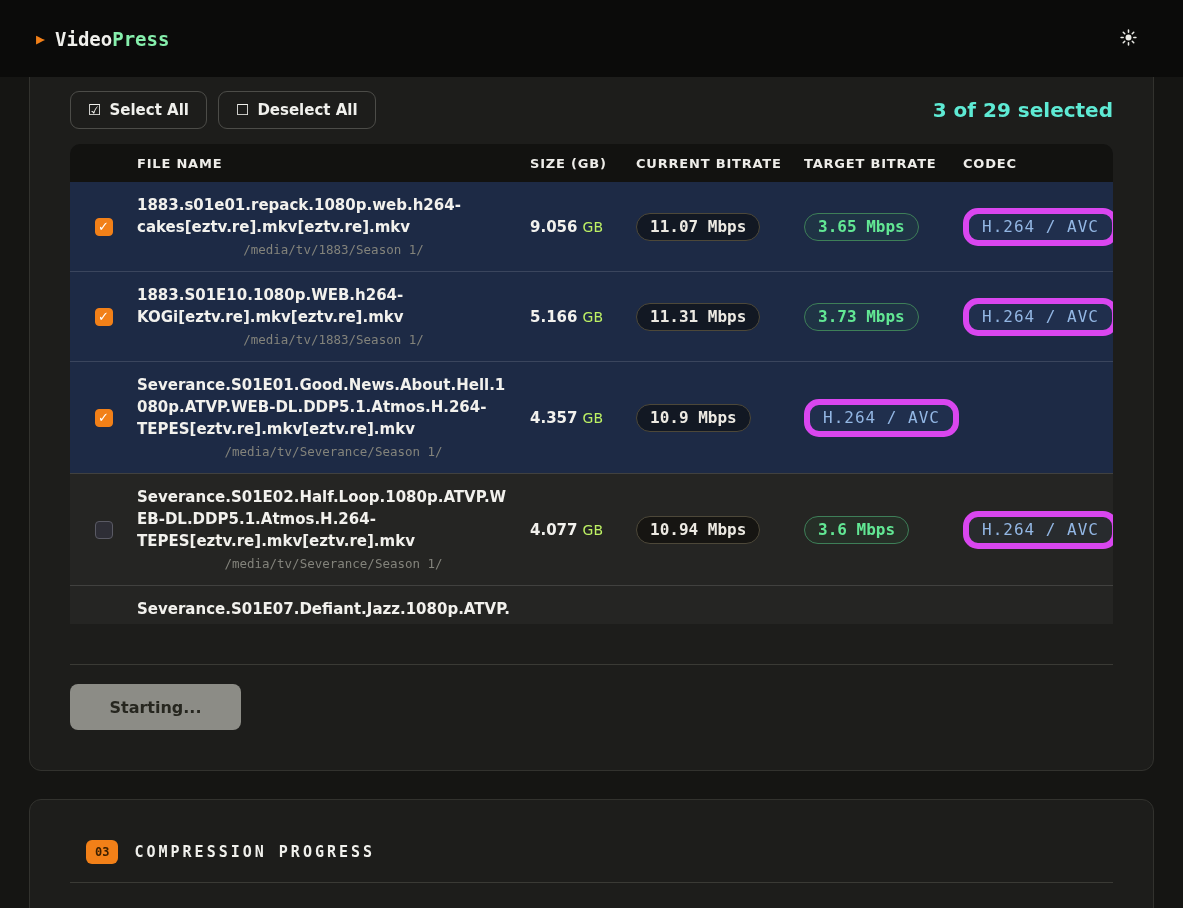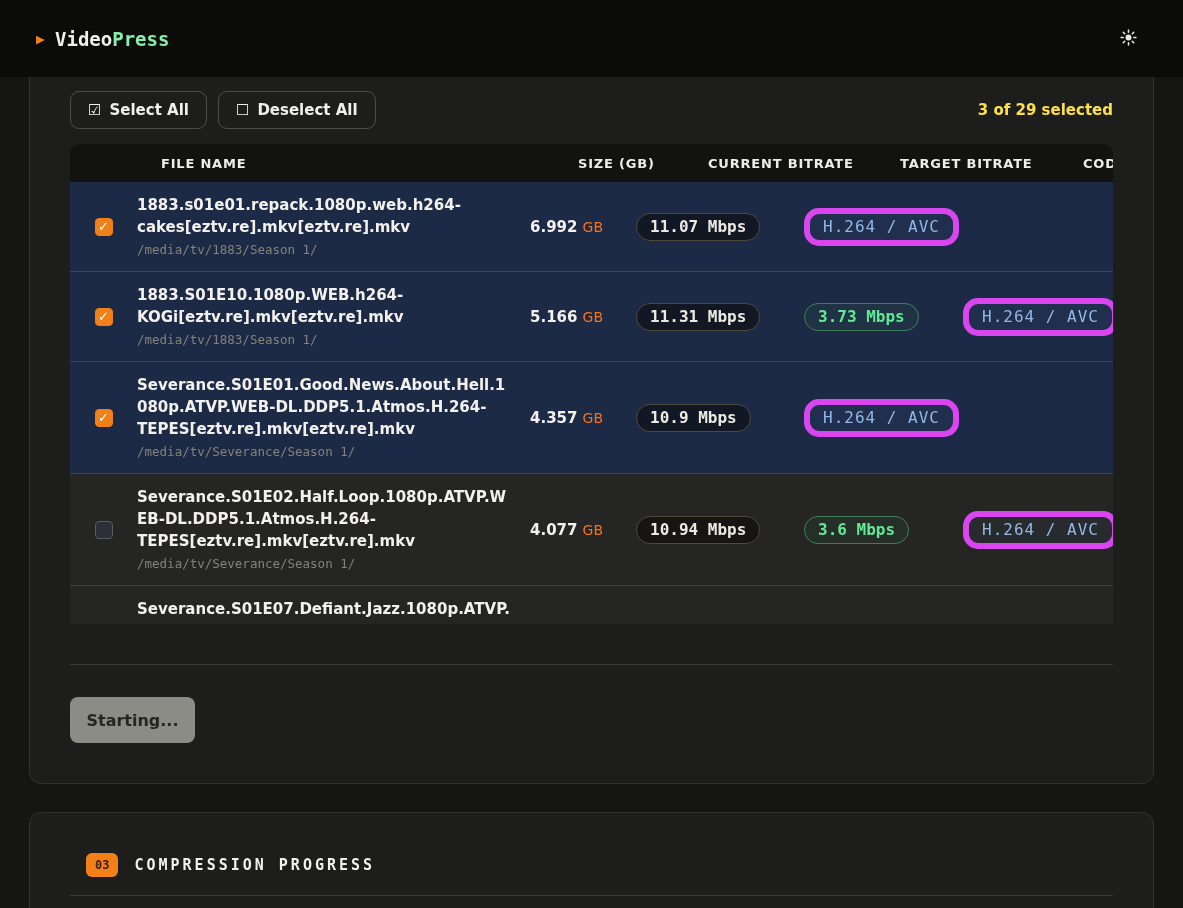--- a/index.html
+++ b/index.html
@@ -35,26 +35,26 @@
   
   .toolbar { display: flex; align-items: center; justify-content: space-between; margin-bottom: 15px; }
   .toolbar-left { display: flex; gap: 11px; }
   .tbtn {
     display: inline-flex; align-items: center; gap: 8px;
     background: transparent; border: 1px solid #4c4c48; border-radius: 9px;
     color: #f0f0ec; font-family: "DejaVu Sans", sans-serif;
     font-size: 15px; font-weight: bold; padding: 8px 17px; height: 38px; cursor: pointer;
   }
   .tbtn .box-glyph { font-size: 15px; font-weight: normal; }
-  .sel-status { color: #fde047; font-size: 15px; font-weight: bold; }
+  .sel-status { color: #5eead4; font-size: 20px; font-weight: bold; }
 
   
   .table-wrap { height: 480px; overflow: hidden; border-radius: 10px 10px 0 0; }
   .tgrid { display: grid; grid-template-columns: 67px 393px 106px 168px 159px 1fr; align-items: center; }
-  .thead { background: #121210; height: 38px; gap: 24px; }
+  .thead { background: #121210; height: 38px; }
   .thead .th {
     font-size: 13px; font-weight: bold; letter-spacing: 0.8px; color: #eeede9;
   }
   .row { border-top: 1px solid rgba(255,255,255,0.13); background: #252523; }
   .row:first-of-type { border-top: none; }
   .row.selected { background: #1d2a45; }
   .cell { padding: 12px 0; }
   .cell.cb { display: flex; justify-content: center; align-self: stretch; align-items: center; }
 
   .checkbox {
@@ -65,38 +65,38 @@
   .row.selected .checkbox { background: #f28018; border-color: #f28018; }
   .check-glyph { display: none; color: #ffffff; font-size: 13px; font-weight: bold; line-height: 1; }
   .row.selected .check-glyph { display: block; }
 
   .fname {
     font-size: 15px; font-weight: bold; line-height: 22px; color: #f2f1ed;
     overflow-wrap: break-word; padding-right: 16px;
   }
   .fpath {
     margin-top: 3px; font-family: "DejaVu Sans Mono", monospace;
-    font-size: 12.5px; line-height: 18px; color: #83837b;
+    font-size: 12.5px; line-height: 18px; color: #83837b; text-align: center;
   }
   .size-val { font-size: 15px; font-weight: bold; color: #f2f1ed; }
-  .size-unit { font-size: 14px; color: #f97316; }
+  .size-unit { font-size: 14px; color: #bef264; }
 
   .pill {
     display: inline-block; border-radius: 15px; padding: 5px 13px;
     font-family: "DejaVu Sans Mono", monospace; font-size: 16px; line-height: 16px;
     white-space: nowrap;
   }
   .pill-current { background: rgba(8,6,2,0.5); border: 1px solid #4d4839; color: #ece9e2; font-weight: bold; }
   .pill-target  { background: rgba(45,140,80,0.10); border: 1px solid #3e7f58; color: #62e794; font-weight: bold; }
   .pill-codec   { background: rgba(80,120,180,0.08); border: 6px solid #d946ef; color: #93b7e4; letter-spacing: 1px; }
 
   
   .divider { border: none; border-top: 1px solid #3a3a35; margin-top: 40px; }
   .start-btn {
-    margin-top: 32px; width: 125px; height: 46px;
+    margin-top: 19px; width: 171px; height: 46px;
     background: #8c8c86; color: #26261f; border: none; border-radius: 8px;
     font-family: "DejaVu Sans", sans-serif; font-size: 16px; font-weight: bold; cursor: default;
   }
 
   
   .section-head { display: flex; align-items: center; gap: 16px; margin-left: 16px; }
   .step-badge {
     background: #f28018; color: #3d2000; border-radius: 6px;
     font-family: "DejaVu Sans Mono", monospace; font-size: 12px; font-weight: bold;
     padding: 5px 9px; line-height: 14px;
@@ -165,25 +165,28 @@
             <div class="cell cb">
               <span class="checkbox">
                 <span class="check-glyph">✓</span>
               </span>
             </div>
             <div class="cell name">
               <div class="fname">1883.s01e01.repack.1080p.web.h264-cakes[eztv.re].mkv[eztv.re].mkv</div>
               <div class="fpath">/media/tv/1883/Season 1/</div>
             </div>
             <div class="cell size">
-              <span class="size-val">6.992</span>
+              <span class="size-val">9.056</span>
               <span class="size-unit">GB</span>
             </div>
             <div class="cell">
               <span class="pill pill-current">11.07 Mbps</span>
+            </div>
+            <div class="cell">
+              <span class="pill pill-target">3.65 Mbps</span>
             </div>
             <div class="cell">
               <span class="pill pill-codec">H.264 / AVC</span>
             </div>
           </div>
 
           <div class="tgrid row selected">
             <div class="cell cb">
               <span class="checkbox">
                 <span class="check-glyph">✓</span>

